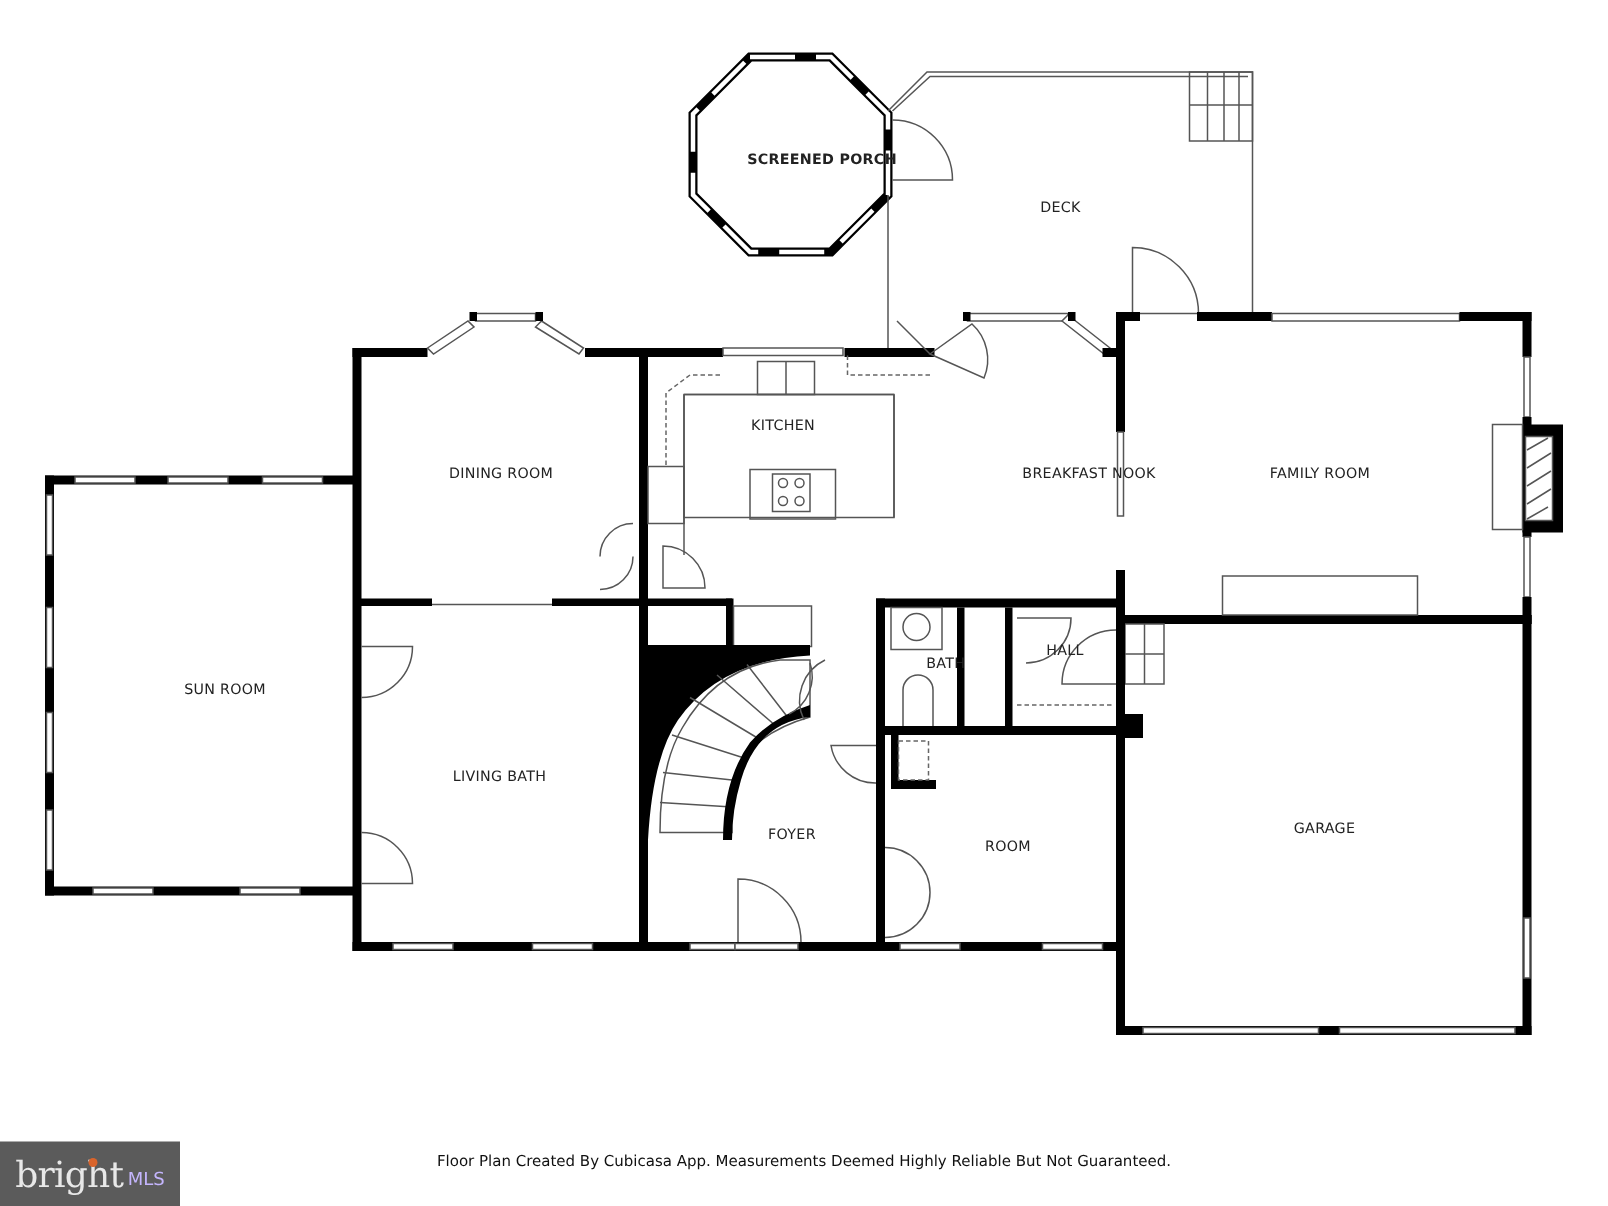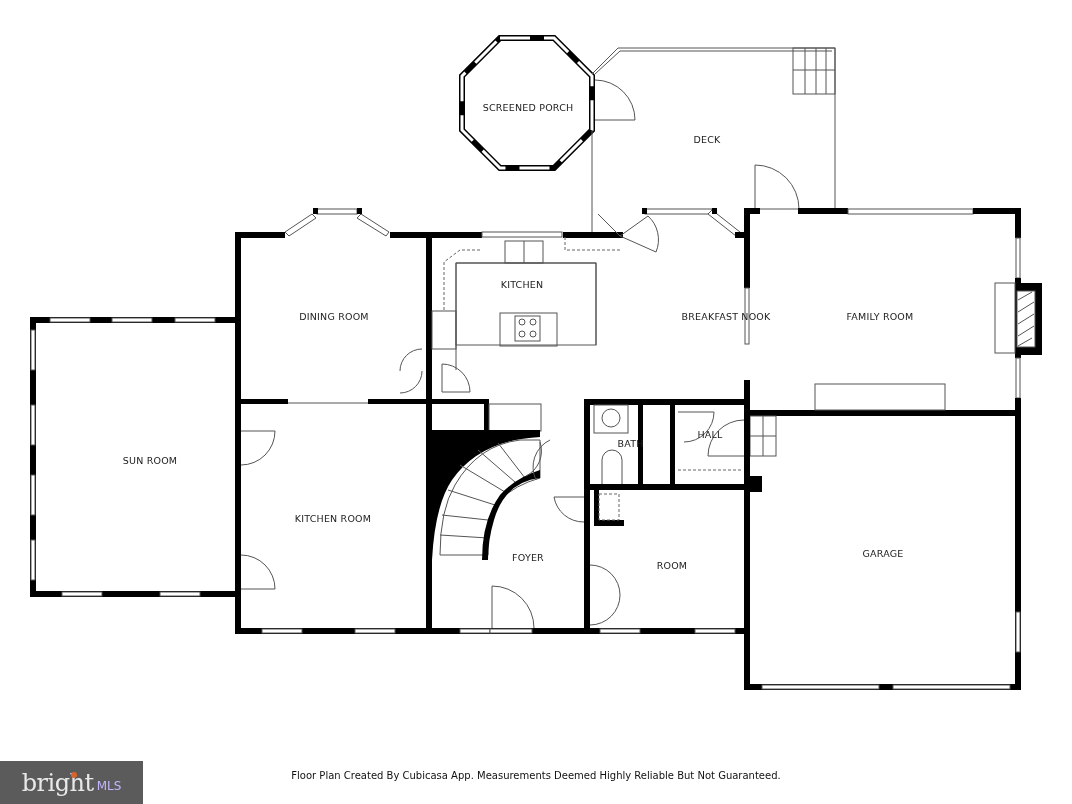--- a/index.html
+++ b/index.html
@@ -4,21 +4,21 @@
 <style>
   html, body { margin: 0; padding: 0; background: #ffffff; }
   body { width: 1072px; height: 804px; position: relative; overflow: hidden; font-family: "DejaVu Sans", sans-serif; }
   #plan { position: absolute; left: 0; top: 0; width: 1072px; height: 804px; }
   .wall { fill: #000; }
   .thin { fill: none; stroke: #555; stroke-width: 1; }
   .win { fill: #fff; stroke: #555; stroke-width: 1; }
   .dash { fill: none; stroke: #666; stroke-width: 1; stroke-dasharray: 3 2; }
   .lbl { position: absolute; font-size: 9.5px; color: #222; letter-spacing: 0.2px; white-space: nowrap; transform: translate(-50%, -50%); font-family: "DejaVu Sans", sans-serif; }
   .footer-note { position: absolute; left: 536px; top: 775px; transform: translate(-50%, -50%); font-size: 10px; color: #111; white-space: nowrap; font-family: "DejaVu Sans", sans-serif; }
-  .logo { position: absolute; left: 0; top: 761px; width: 143px; height: 43px; background: #5b5b5b; display: flex; align-items: center; justify-content: center; }
+  .logo { position: absolute; left: 0; top: 761px; width: 120px; height: 43px; background: #5b5b5b; display: flex; align-items: center; justify-content: center; }
   .logo-word { font-family: "DejaVu Serif", serif; color: #e8e8e8; font-size: 24px; letter-spacing: -0.5px; position: relative; }
   .logo-dot { position: absolute; left: 49px; top: 3px; width: 6px; height: 6px; background: #d9642b; border-radius: 50%; }
   .logo-mls { font-family: "DejaVu Sans", sans-serif; color: #c4b5fd; font-size: 12px; margin-left: 3px; margin-top: 6px; }
 </style>
 </head>
 <body>
 
 <svg id="plan" viewBox="0 0 1072 804" xmlns="http://www.w3.org/2000/svg">
 
   <g>
@@ -167,28 +167,28 @@
   <g>
     <rect class="wall" x="744" y="410" width="6" height="280"></rect>
     <rect class="wall" x="1015" y="410" width="6" height="280"></rect>
     <rect class="wall" x="744" y="684" width="277" height="6"></rect>
     <rect class="win" x="762" y="685" width="117" height="4"></rect>
     <rect class="win" x="893" y="685" width="117" height="4"></rect>
     <rect class="win" x="1016" y="612" width="4" height="40"></rect>
   </g>
 </svg>
 
-<div class="lbl" style="left:528px; top:107px;">SCREENED PORCH</div>
+<div class="lbl" style="left:548px; top:107px;font-weight:bold;">SCREENED PORCH</div>
 <div class="lbl" style="left:707px; top:139px;">DECK</div>
 <div class="lbl" style="left:522px; top:284px;">KITCHEN</div>
 <div class="lbl" style="left:686px; top:316px;margin-left:40px;">BREAKFAST NOOK</div>
 <div class="lbl" style="left:880px; top:316px;">FAMILY ROOM</div>
 <div class="lbl" style="left:334px; top:316px;">DINING ROOM</div>
 <div class="lbl" style="left:136px; top:460px;padding-left:28px;">SUN ROOM</div>
-<div class="lbl" style="left:333px; top:518px;">KITCHEN ROOM</div>
+<div class="lbl" style="left:333px; top:518px;">LIVING BATH</div>
 <div class="lbl" style="left:613px; top:443px;padding-left:35px;">BATH</div>
 <div class="lbl" style="left:710px; top:434px;">HALL</div>
 <div class="lbl" style="left:528px; top:557px;">FOYER</div>
 <div class="lbl" style="left:672px; top:565px;">ROOM</div>
 <div class="lbl" style="left:883px; top:553px;">GARAGE</div>
 
 <div class="footer-note">Floor Plan Created By Cubicasa App. Measurements Deemed Highly Reliable But Not Guaranteed.</div>
 
 <div class="logo">
   <span class="logo-word"><span>bright</span><span class="logo-dot"></span></span>

